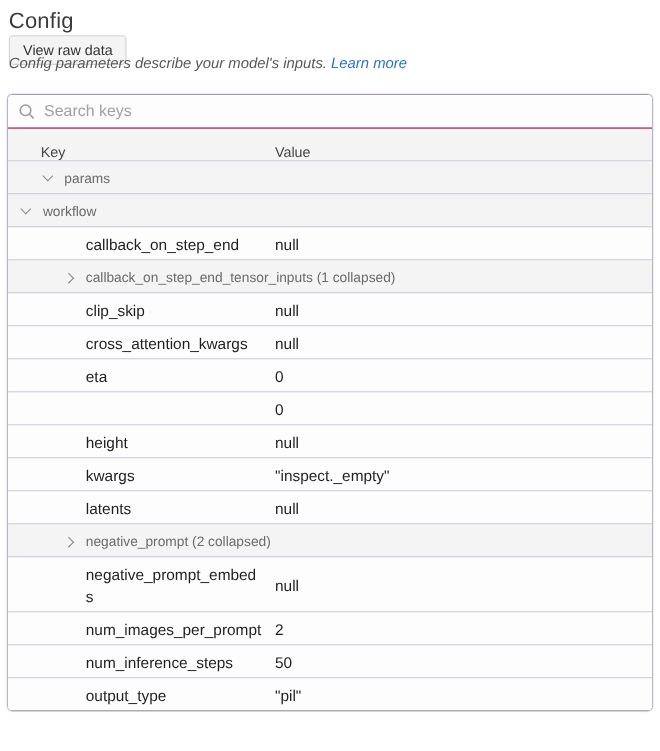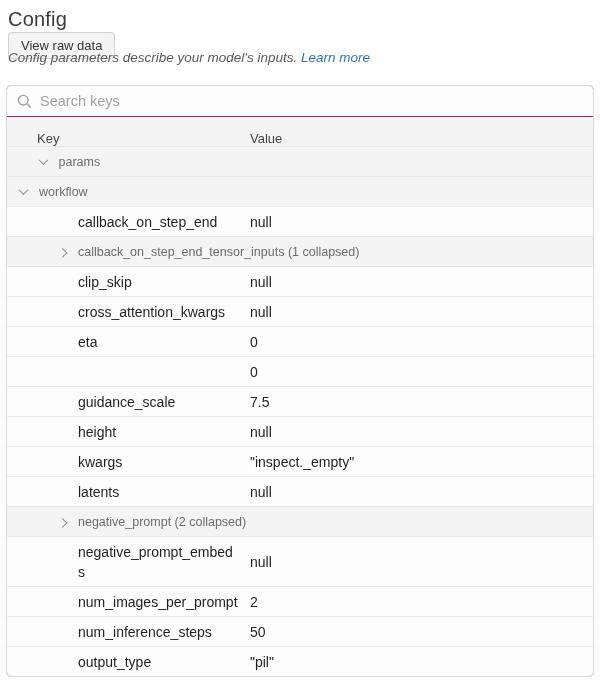--- a/index.html
+++ b/index.html
@@ -174,25 +174,20 @@
     <span class="chev hidden"></span>
     <span class="key">eta</span>
     <span class="val">0</span>
   </div>
       <div class="row leaf" style="padding-left: 51px;">
     <span class="chev hidden"></span>
     <span class="val">0</span>
   </div>
       <div class="row leaf" style="padding-left: 51px;">
     <span class="chev hidden"></span>
-    <span class="key">guidance_scale</span>
-    <span class="val">7.5</span>
-  </div>
-      <div class="row leaf" style="padding-left: 51px;">
-    <span class="chev hidden"></span>
     <span class="key">height</span>
     <span class="val">null</span>
   </div>
       <div class="row leaf" style="padding-left: 51px;">
     <span class="chev hidden"></span>
     <span class="key">kwargs</span>
     <span class="val">"inspect._empty"</span>
   </div>
       <div class="row leaf" style="padding-left: 51px;">
     <span class="chev hidden"></span>

